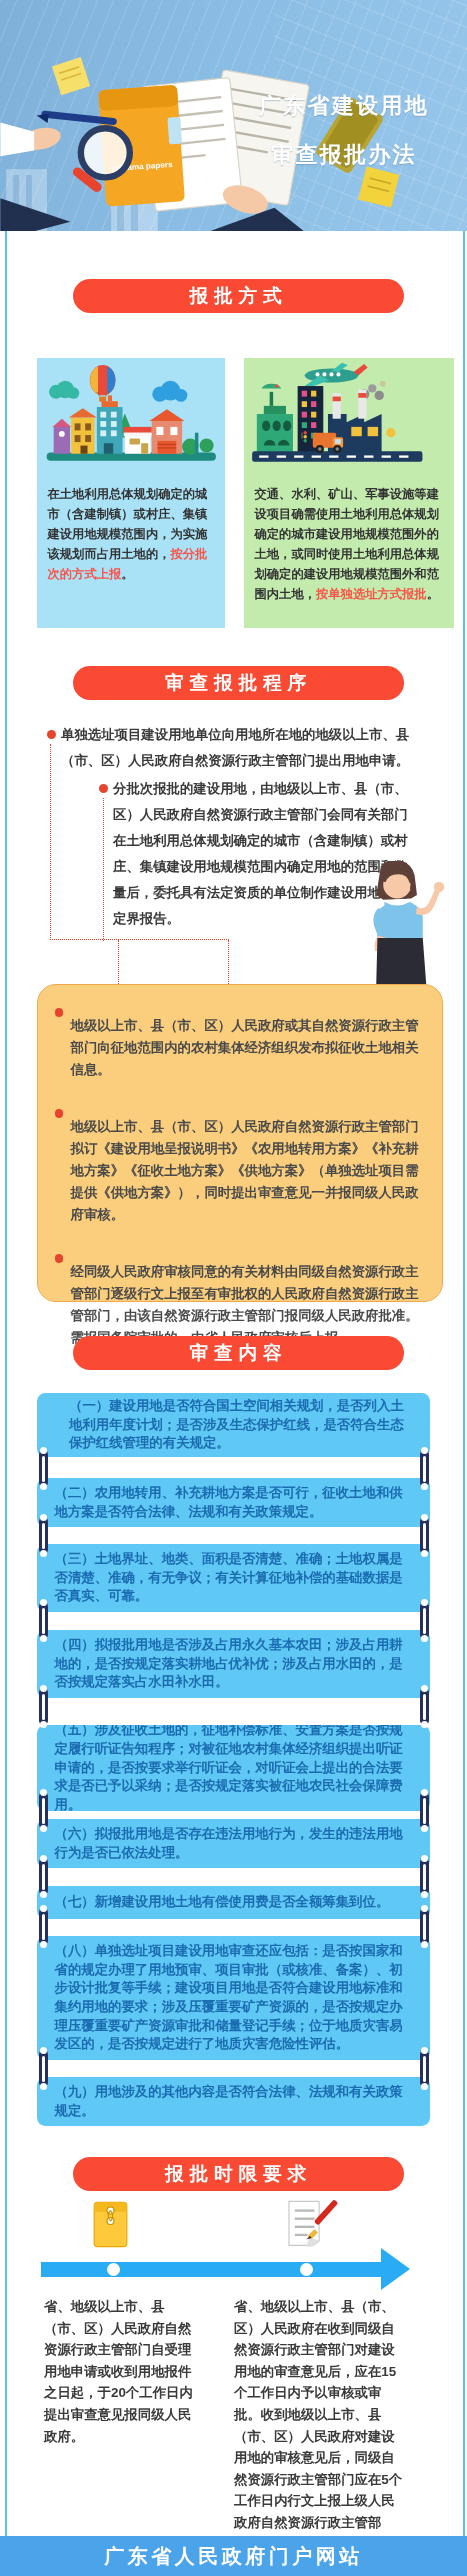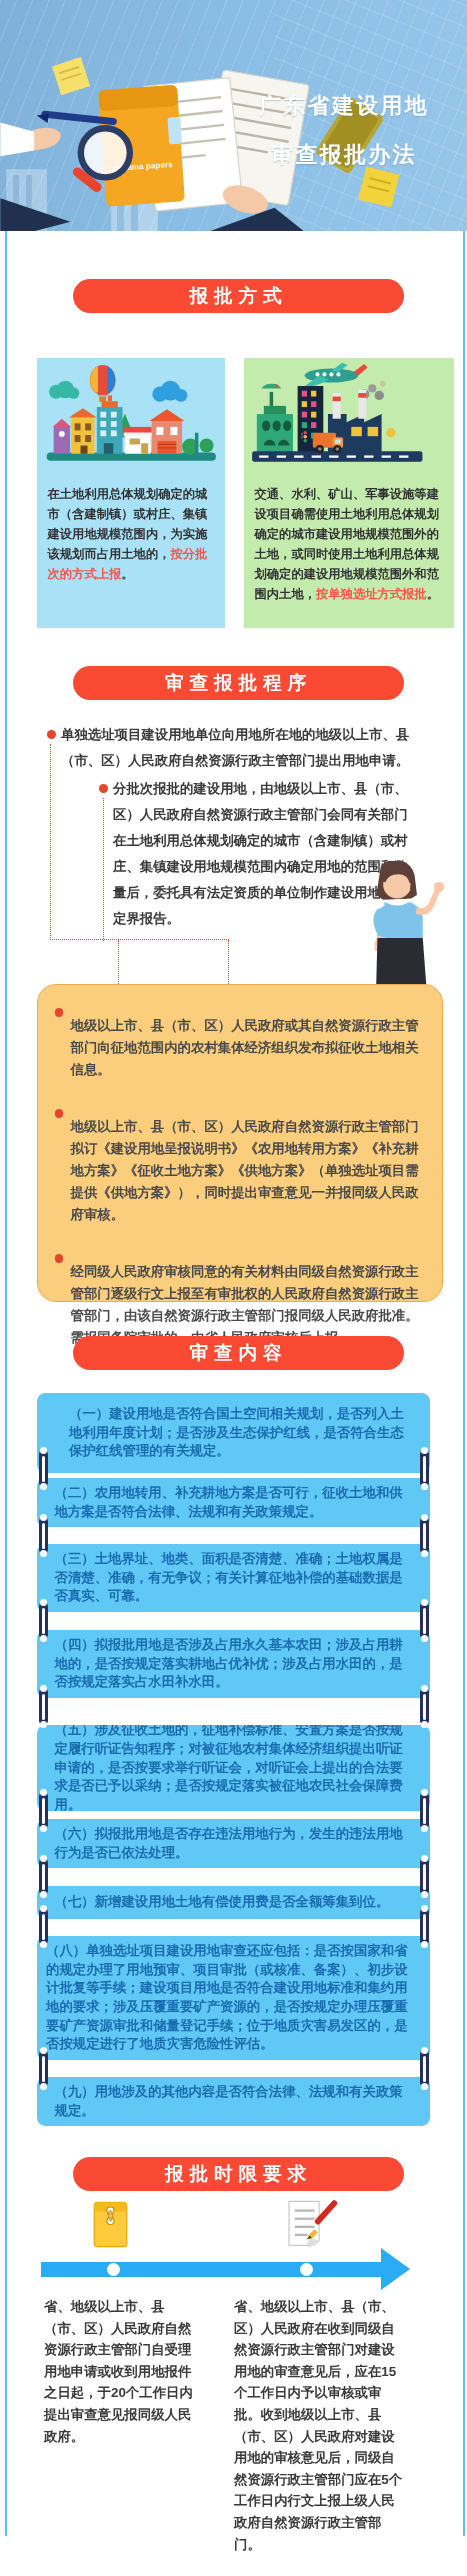--- a/index.html
+++ b/index.html
@@ -388,42 +388,42 @@
       <p class="obi-text">地级以上市、县（市、区）人民政府自然资源行政主管部门拟订《建设用地呈报说明书》《农用地转用方案》《补充耕地方案》《征收土地方案》《供地方案》（单独选址项目需提供《供地方案》），同时提出审查意见一并报同级人民政府审核。</p>
     </div>
     <div class="obi">
       <span class="obi-dot"></span>
       <p class="obi-text">经同级人民政府审核同意的有关材料由同级自然资源行政主管部门逐级行文上报至有审批权的人民政府自然资源行政主管部门，由该自然资源行政主管部门报同级人民政府批准。需报国务院审批的，由省人民政府审核后上报。</p>
     </div>
   </div>
 
   <div class="pill" style="top:1336px;">审查内容</div>
 
-  <div class="review-box" style="top:1393px;height:80px;padding-left:32px;">
+  <div class="review-box" style="top:1393px;height:64px;padding-left:32px;">
     <p>（一）建设用地是否符合国土空间相关规划，是否列入土地利用年度计划；是否涉及生态保护红线，是否符合生态保护红线管理的有关规定。</p>
   </div>
   <div class="review-box" style="top:1478px;height:49px;">
     <p>（二）农用地转用、补充耕地方案是否可行，征收土地和供地方案是否符合法律、法规和有关政策规定。</p>
   </div>
   <div class="review-box" style="top:1544px;height:68px;">
     <p>（三）土地界址、地类、面积是否清楚、准确；土地权属是否清楚、准确，有无争议；有关计算征地补偿的基础数据是否真实、可靠。</p>
   </div>
   <div class="review-box" style="top:1630px;height:68px;">
     <p>（四）拟报批用地是否涉及占用永久基本农田；涉及占用耕地的，是否按规定落实耕地占优补优；涉及占用水田的，是否按规定落实占水田补水田。</p>
   </div>
   <div class="review-box" style="top:1715px;height:86px;margin-top:10px;">
     <p>（五）涉及征收土地的，征地补偿标准、安置方案是否按规定履行听证告知程序；对被征地农村集体经济组织提出听证申请的，是否按要求举行听证会，对听证会上提出的合法要求是否已予以采纳；是否按规定落实被征地农民社会保障费用。</p>
   </div>
   <div class="review-box" style="top:1819px;height:49px;">
     <p>（六）拟报批用地是否存在违法用地行为，发生的违法用地行为是否已依法处理。</p>
   </div>
   <div class="review-box" style="top:1886px;height:33px;">
     <p>（七）新增建设用地土地有偿使用费是否全额筹集到位。</p>
   </div>
-  <div class="review-box" style="top:1936px;height:124px;padding-left:9px;">
+  <div class="review-box" style="top:1936px;height:124px;">
     <p>（八）单独选址项目建设用地审查还应包括：是否按国家和省的规定办理了用地预审、项目审批（或核准、备案）、初步设计批复等手续；建设项目用地是否符合建设用地标准和集约用地的要求；涉及压覆重要矿产资源的，是否按规定办理压覆重要矿产资源审批和储量登记手续；位于地质灾害易发区的，是否按规定进行了地质灾害危险性评估。</p>
   </div>
   <div class="review-box" style="top:2077px;height:49px;">
     <p>（九）用地涉及的其他内容是否符合法律、法规和有关政策规定。</p>
   </div>
 
   <div class="chain" style="left:39px;top:1450px;">
       <i></i>
     </div>
   <div class="chain" style="left:420px;top:1450px;">
@@ -497,15 +497,18 @@
   </svg>
 
   <div class="tl-bar"></div>
   <div class="tl-arrow"></div>
   <div class="tl-dot" style="left:107px;"></div>
   <div class="tl-dot" style="left:300px;"></div>
 
   <div class="tl-col" style="left:44px;width:159px;">省、地级以上市、县（市、区）人民政府自然资源行政主管部门自受理用地申请或收到用地报件之日起，于20个工作日内提出审查意见报同级人民政府。</div>
   <div class="tl-col" style="left:234px;width:169px;">省、地级以上市、县（市、区）人民政府在收到同级自然资源行政主管部门对建设用地的审查意见后，应在15个工作日内予以审核或审批。收到地级以上市、县（市、区）人民政府对建设用地的审核意见后，同级自然资源行政主管部门应在5个工作日内行文上报上级人民政府自然资源行政主管部门。</div>
 
+  <div class="footer">
+    <span>广东省人民政府门户网站</span>
+  </div>
 
 </div>
 
 
 </body></html>

